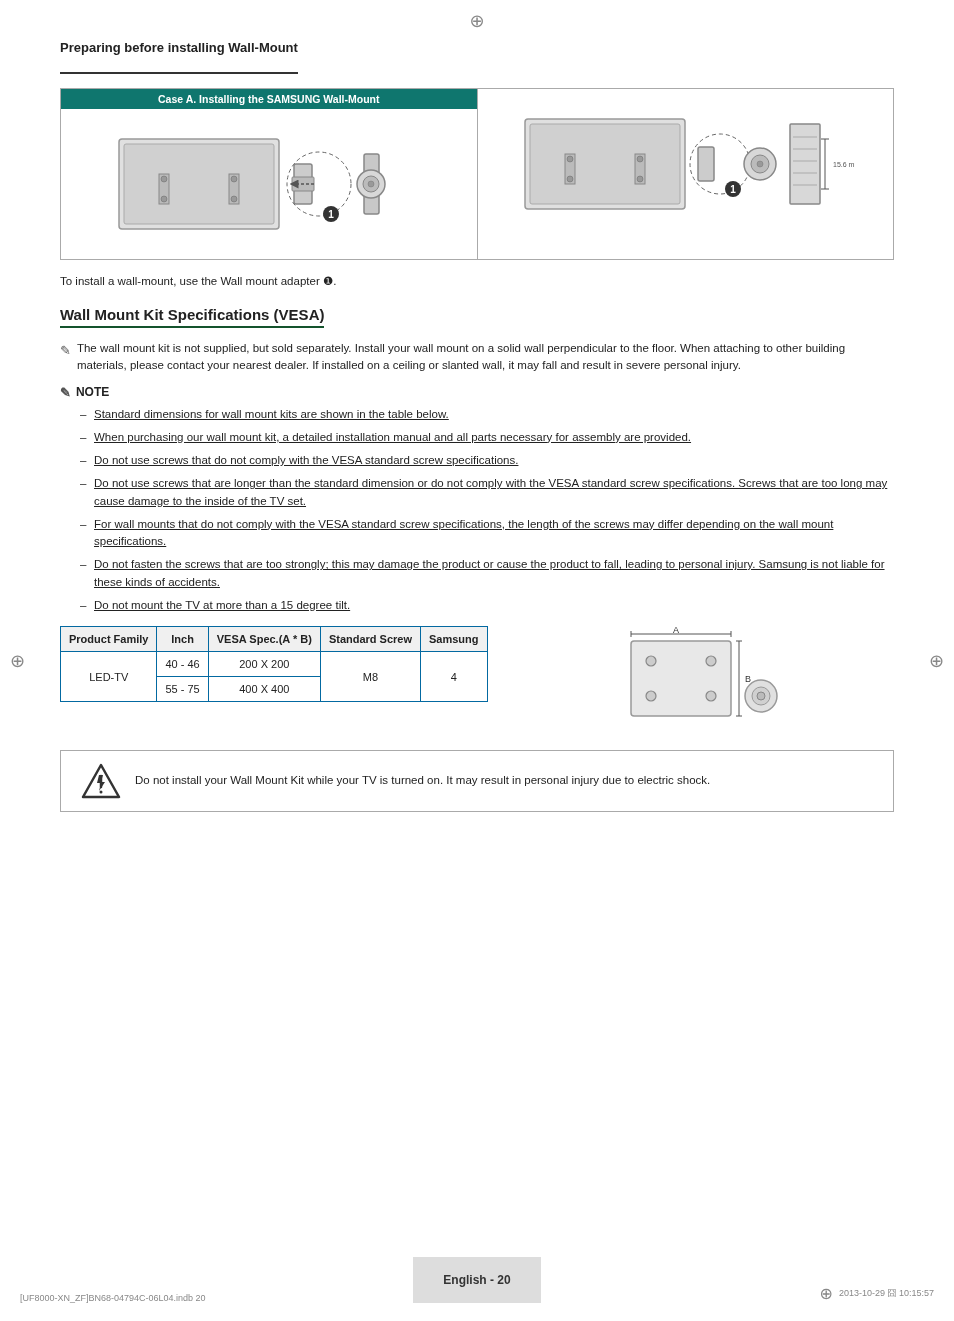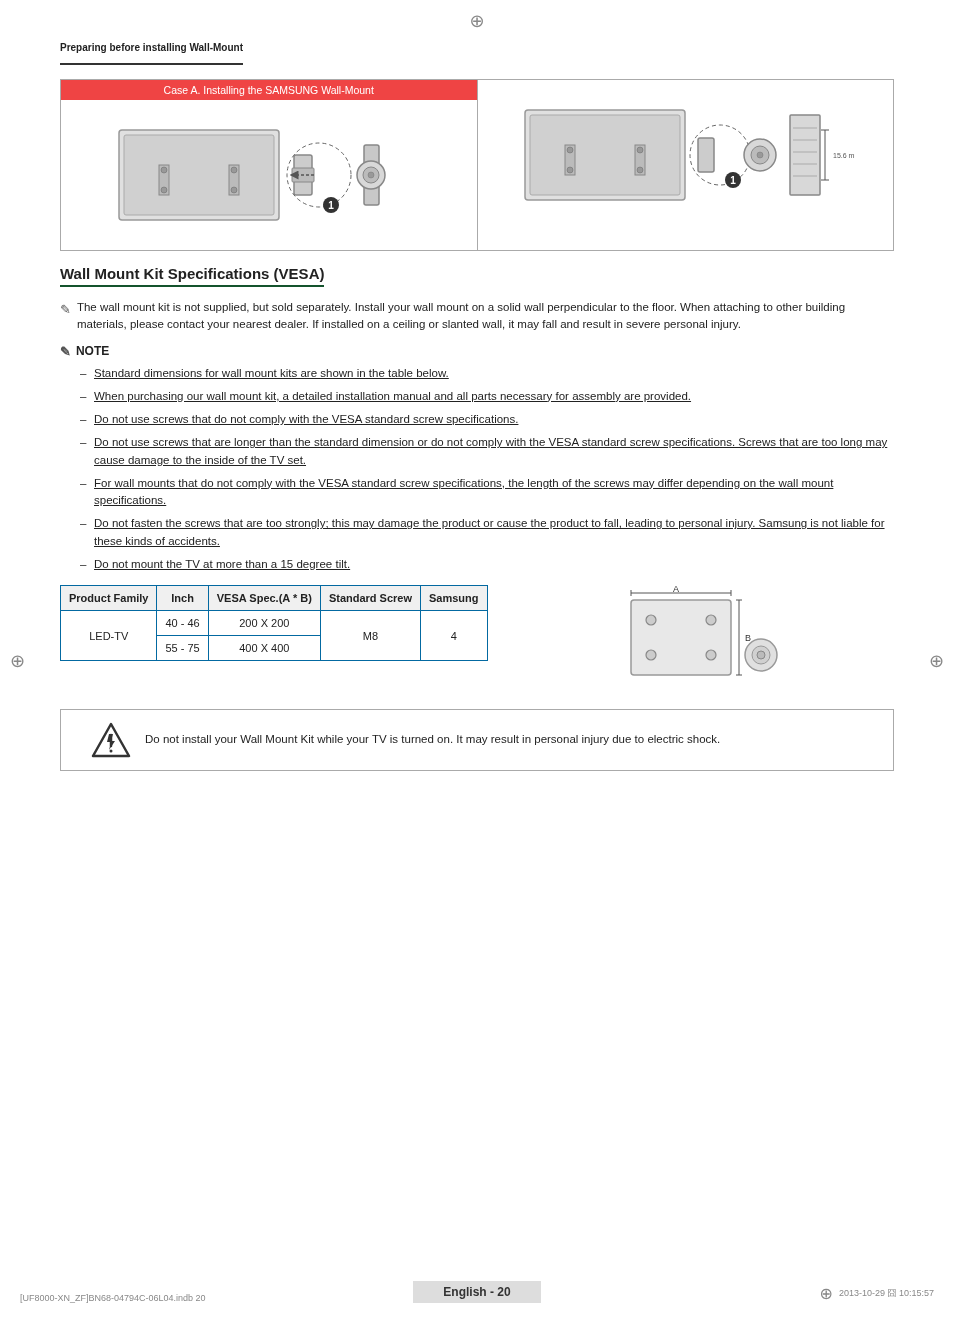--- a/index.html
+++ b/index.html
@@ -23,47 +23,47 @@
     .reg-mark {
       position: absolute;
       font-size: 18px;
       color: #888;
     }
     .reg-top { top: 10px; left: 50%; transform: translateX(-50%); }
     .reg-left { left: 10px; top: 50%; transform: translateY(-50%); }
     .reg-right { right: 10px; top: 50%; transform: translateY(-50%); }
 
     .section-title {
-      font-size: 10px;
+      font-size: 13px;
       font-weight: bold;
       border-bottom: 2px solid #333;
-      padding-bottom: 10px;
+      padding-bottom: 17px;
       margin-bottom: 14px;
       display: inline-block;
     }
 
     
     .cases-container {
       display: flex;
       border: 1px solid #aaa;
       margin-bottom: 14px;
     }
     .case-box {
       flex: 1;
       border-right: 1px solid #aaa;
       padding: 0;
     }
     .case-box:last-child { border-right: none; }
     .case-header {
-      background: #ef4444;
+      background: #0f766e;
       color: #fff;
       font-size: 10.5px;
       text-align: center;
       padding: 4px 6px;
-      font-weight: normal;
+      font-weight: bold;
     }
     .case-image {
       min-height: 140px;
       display: flex;
       align-items: center;
       justify-content: center;
       padding: 10px;
     }
 
     .adapter-note {
@@ -147,21 +147,21 @@
     }
     .vesa-table td.product-family {
       font-size: 11px;
     }
 
     
     .warning-box {
       border: 1px solid #aaa;
       display: flex;
       align-items: center;
-      padding: 10px 30px;
+      padding: 10px 20px;
       gap: 14px;
       font-size: 11.5px;
       line-height: 1.5;
       margin-bottom: 16px;
     }
     .warning-icon {
       flex-shrink: 0;
       width: 40px;
       height: 40px;
     }
@@ -182,21 +182,21 @@
       position: absolute;
       left: 20px;
       bottom: 0;
       font-size: 9px;
       color: #888;
     }
     .footer-center {
       font-size: 12px;
       font-weight: bold;
       background: #ddd;
-      padding: 4px 30px;
+      padding: 16px 30px;
     }
     .footer-right {
       position: absolute;
       right: 20px;
       bottom: 0;
       font-size: 9px;
       color: #888;
       display: flex;
       align-items: center;
       gap: 6px;
@@ -301,20 +301,23 @@
           <line x1="310" y1="40" x2="310" y2="90" stroke="#555" stroke-width="1"></line>
           <line x1="306" y1="40" x2="314" y2="40" stroke="#555" stroke-width="1"></line>
           <line x1="306" y1="90" x2="314" y2="90" stroke="#555" stroke-width="1"></line>
           <text x="318" y="68" font-size="7" fill="#555">15.6 mm</text>
         </svg>
       </div>
     </div>
   </div>
 
   
+  <p class="adapter-note">
+    <span>To install a wall-mount, use the Wall mount adapter ❶.</span>
+  </p>
 
   
   <h2 class="section2-title">Wall Mount Kit Specifications (VESA)</h2>
 
   
   <div class="main-note">
     <span class="pencil">✎</span>
     <span>The wall mount kit is not supplied, but sold separately. Install your wall mount on a solid wall perpendicular to the floor. When attaching to other building materials, please contact your nearest dealer. If installed on a ceiling or slanted wall, it may fall and result in severe personal injury.</span>
   </div>
 

